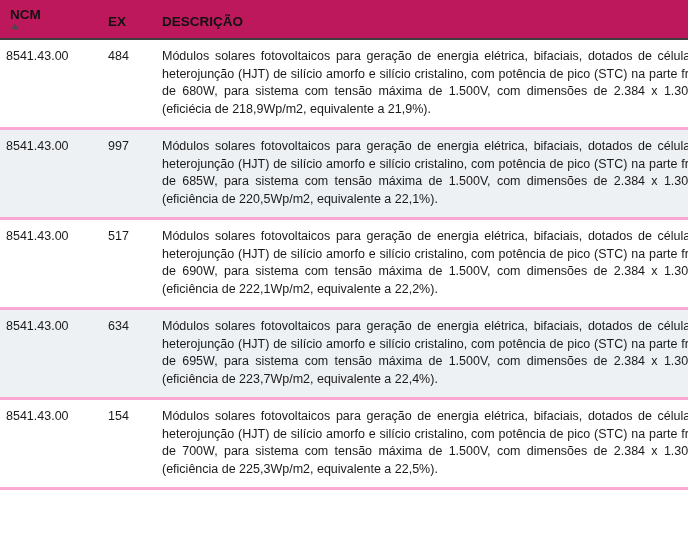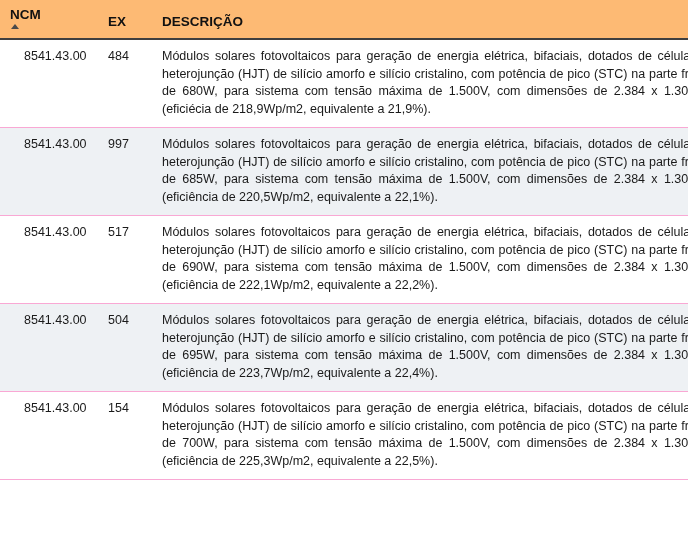--- a/index.html
+++ b/index.html
@@ -25,21 +25,21 @@
     table-layout: fixed;
   }
   table.ncm-table th {
     text-align: left;
     font-size: 13.5px;
     font-weight: bold;
     color: #111111;
     padding: 7px 6px 9px 10px;
     vertical-align: bottom;
     border-bottom: 2px solid #3f3f3f;
-    background: #fdba74;
+    background: #be185d;
     white-space: nowrap;
   }
   table.ncm-table th.col-ncm { width: 88px; }
   table.ncm-table th.col-ex  { width: 40px; padding-left: 4px; }
   table.ncm-table th.col-desc { width: 560px; padding-left: 8px; }
 
   .sort-caret {
     display: block;
     width: 0;
     height: 0;
@@ -47,23 +47,23 @@
     border-right: 4px solid transparent;
     border-bottom: 5px solid #4a4a4a;
     margin-top: 2px;
     margin-left: 1px;
   }
 
   table.ncm-table td {
     font-size: 12.5px;
     line-height: 17.5px;
     color: #1a1a1a;
-    padding: 8px 6px 9px 24px;
+    padding: 8px 6px 9px 6px;
     vertical-align: top;
-    border-bottom: 1px solid #f9a8d4;
+    border-bottom: 3px solid #f9a8d4;
   }
   table.ncm-table td.col-ncm { width: 88px; white-space: nowrap; }
   table.ncm-table td.col-ex  { width: 40px; padding-left: 4px; padding-right: 4px; }
   table.ncm-table td.col-desc { width: 560px; padding-left: 8px; padding-right: 12px; text-align: justify; }
 
   tr.row-alt td {
     background: #eef1f4;
   }
   tr.row-plain td {
     background: #ffffff;
@@ -99,21 +99,21 @@
         <td class="col-ex">997</td>
         <td class="col-desc">Módulos solares fotovoltaicos para geração de energia elétrica, bifaciais, dotados de células de heterojunção (HJT) de silício amorfo e silício cristalino, com potência de pico (STC) na parte frontal de 685W, para sistema com tensão máxima de 1.500V, com dimensões de 2.384 x 1.303mm (eficiência de 220,5Wp/m2, equivalente a 22,1%).</td>
       </tr>
       <tr class="row-plain">
         <td class="col-ncm">8541.43.00</td>
         <td class="col-ex">517</td>
         <td class="col-desc">Módulos solares fotovoltaicos para geração de energia elétrica, bifaciais, dotados de células de heterojunção (HJT) de silício amorfo e silício cristalino, com potência de pico (STC) na parte frontal de 690W, para sistema com tensão máxima de 1.500V, com dimensões de 2.384 x 1.303mm (eficiência de 222,1Wp/m2, equivalente a 22,2%).</td>
       </tr>
       <tr class="row-alt">
         <td class="col-ncm">8541.43.00</td>
-        <td class="col-ex">504</td>
+        <td class="col-ex">634</td>
         <td class="col-desc">Módulos solares fotovoltaicos para geração de energia elétrica, bifaciais, dotados de células de heterojunção (HJT) de silício amorfo e silício cristalino, com potência de pico (STC) na parte frontal de 695W, para sistema com tensão máxima de 1.500V, com dimensões de 2.384 x 1.303mm (eficiência de 223,7Wp/m2, equivalente a 22,4%).</td>
       </tr>
       <tr class="row-plain">
         <td class="col-ncm">8541.43.00</td>
         <td class="col-ex">154</td>
         <td class="col-desc">Módulos solares fotovoltaicos para geração de energia elétrica, bifaciais, dotados de células de heterojunção (HJT) de silício amorfo e silício cristalino, com potência de pico (STC) na parte frontal de 700W, para sistema com tensão máxima de 1.500V, com dimensões de 2.384 x 1.303mm (eficiência de 225,3Wp/m2, equivalente a 22,5%).</td>
       </tr>
     </tbody>
   </table>
 </div>

